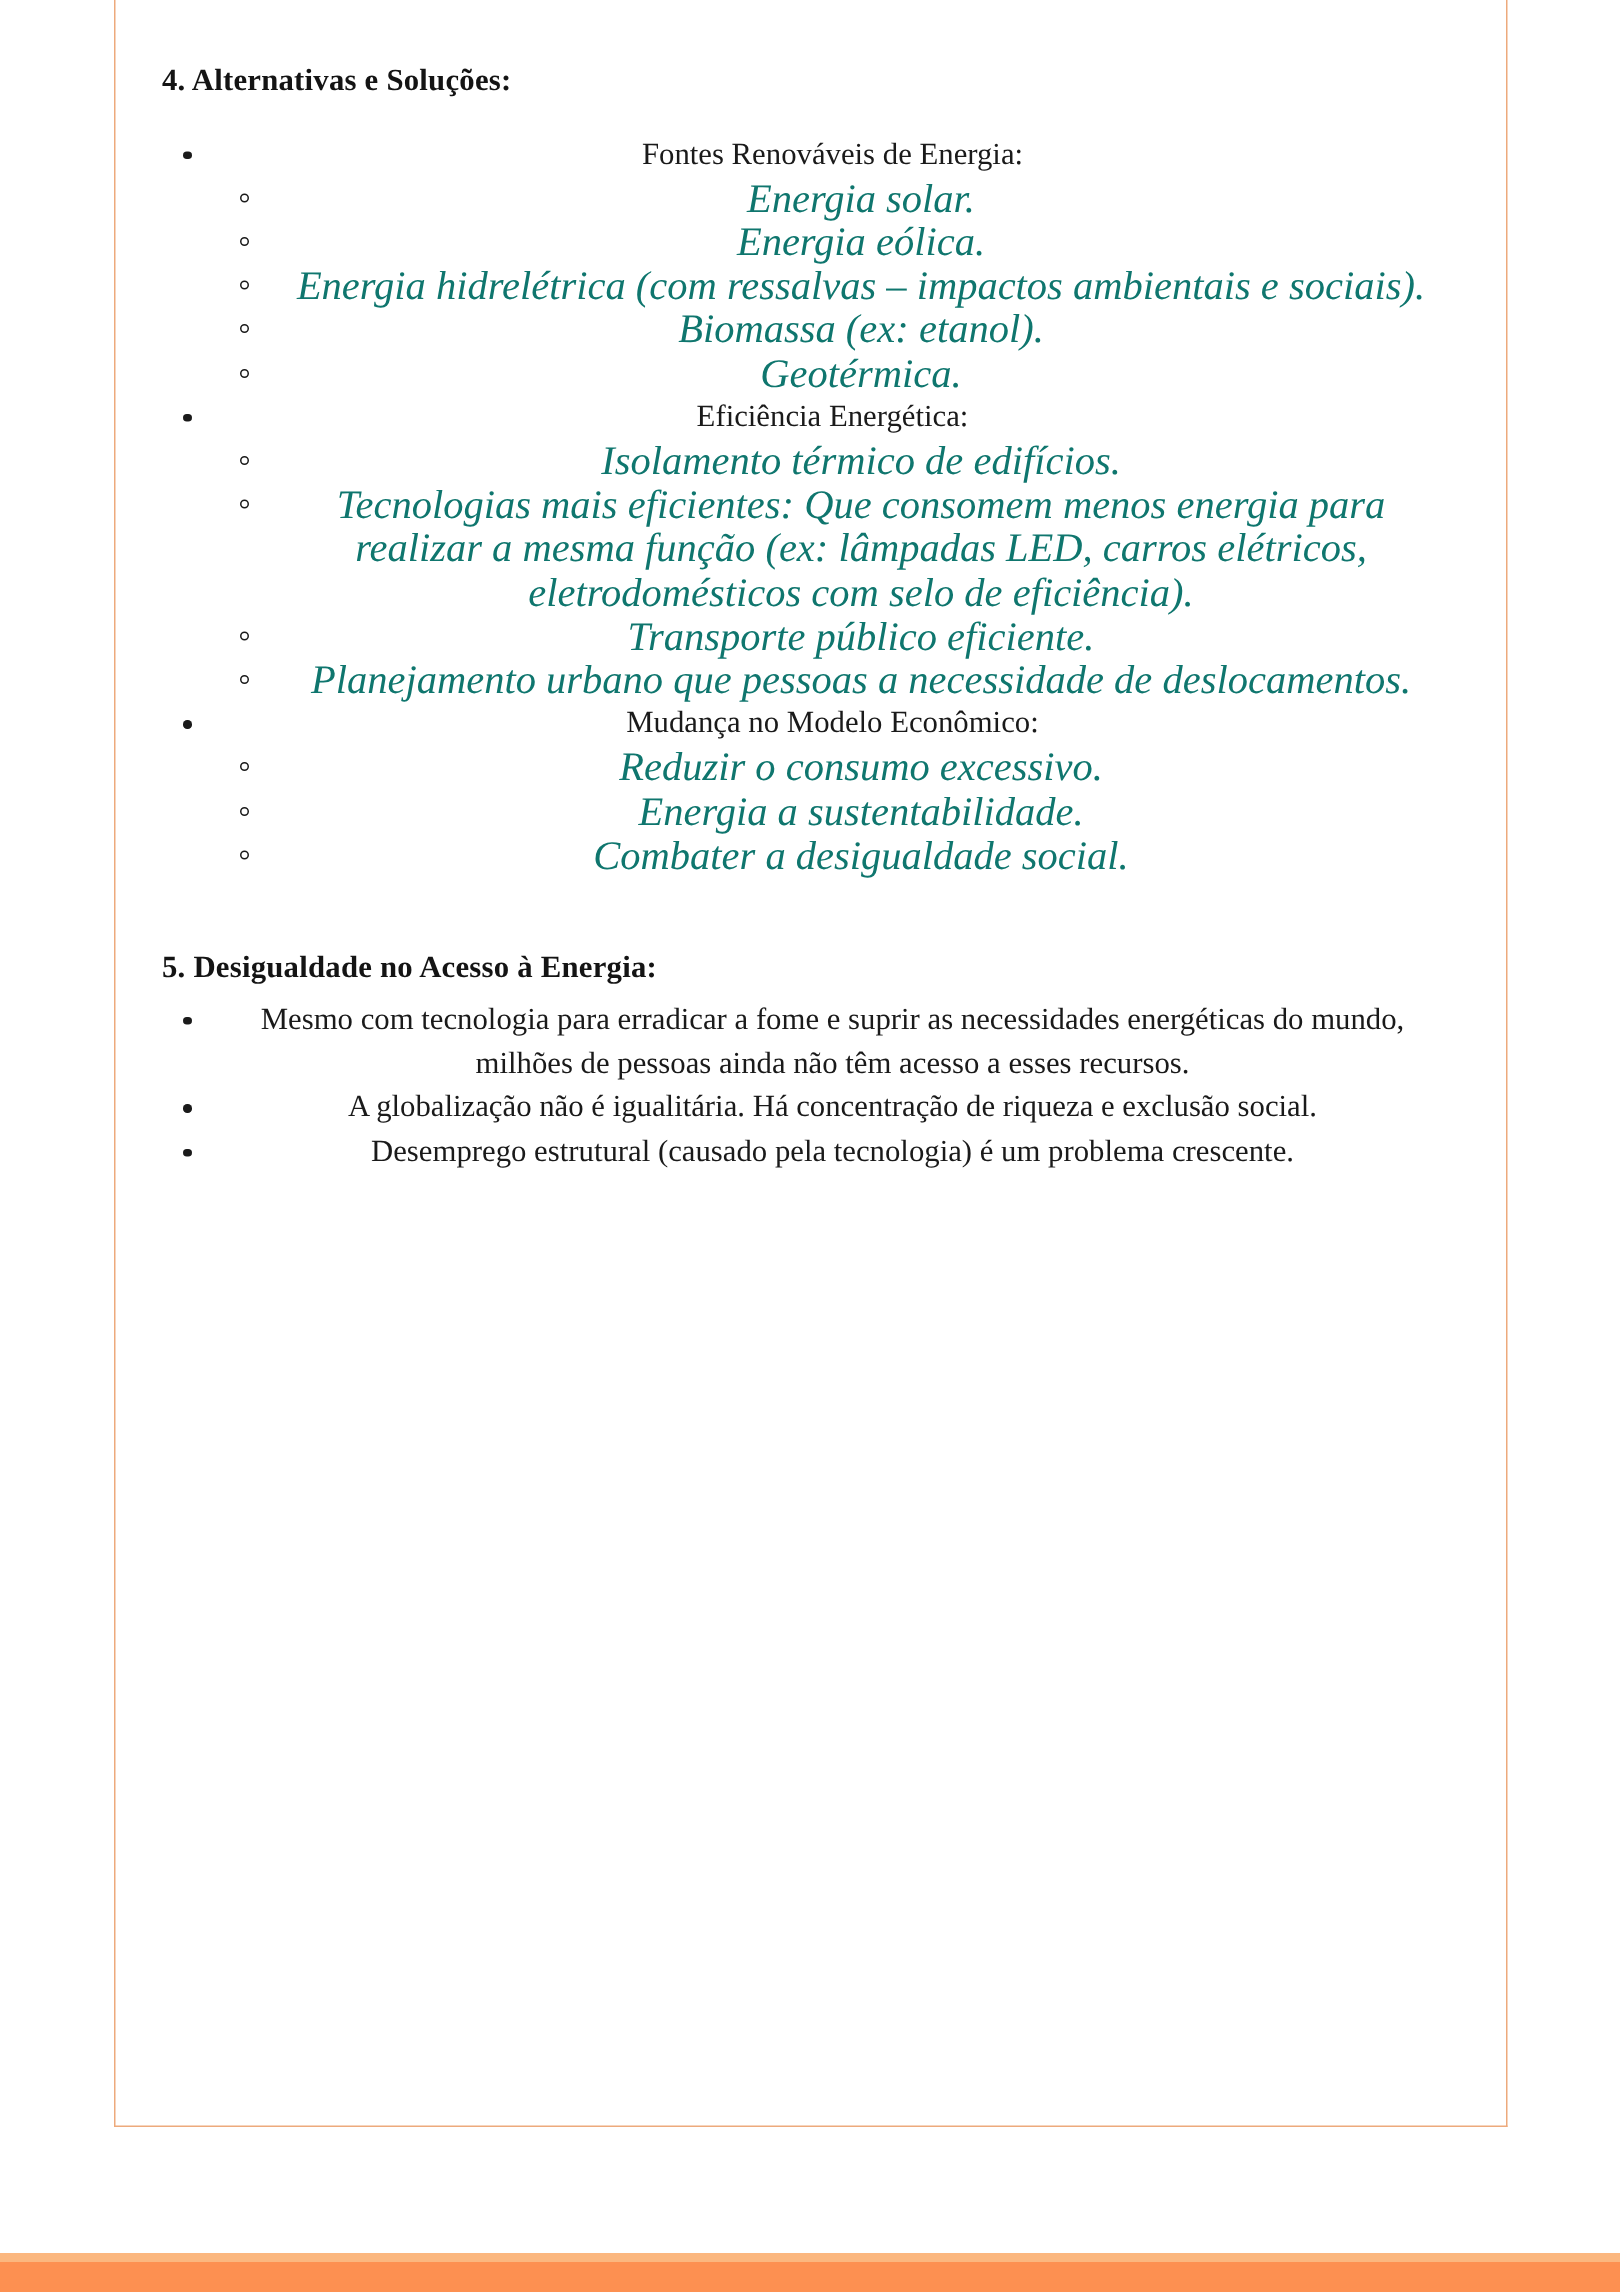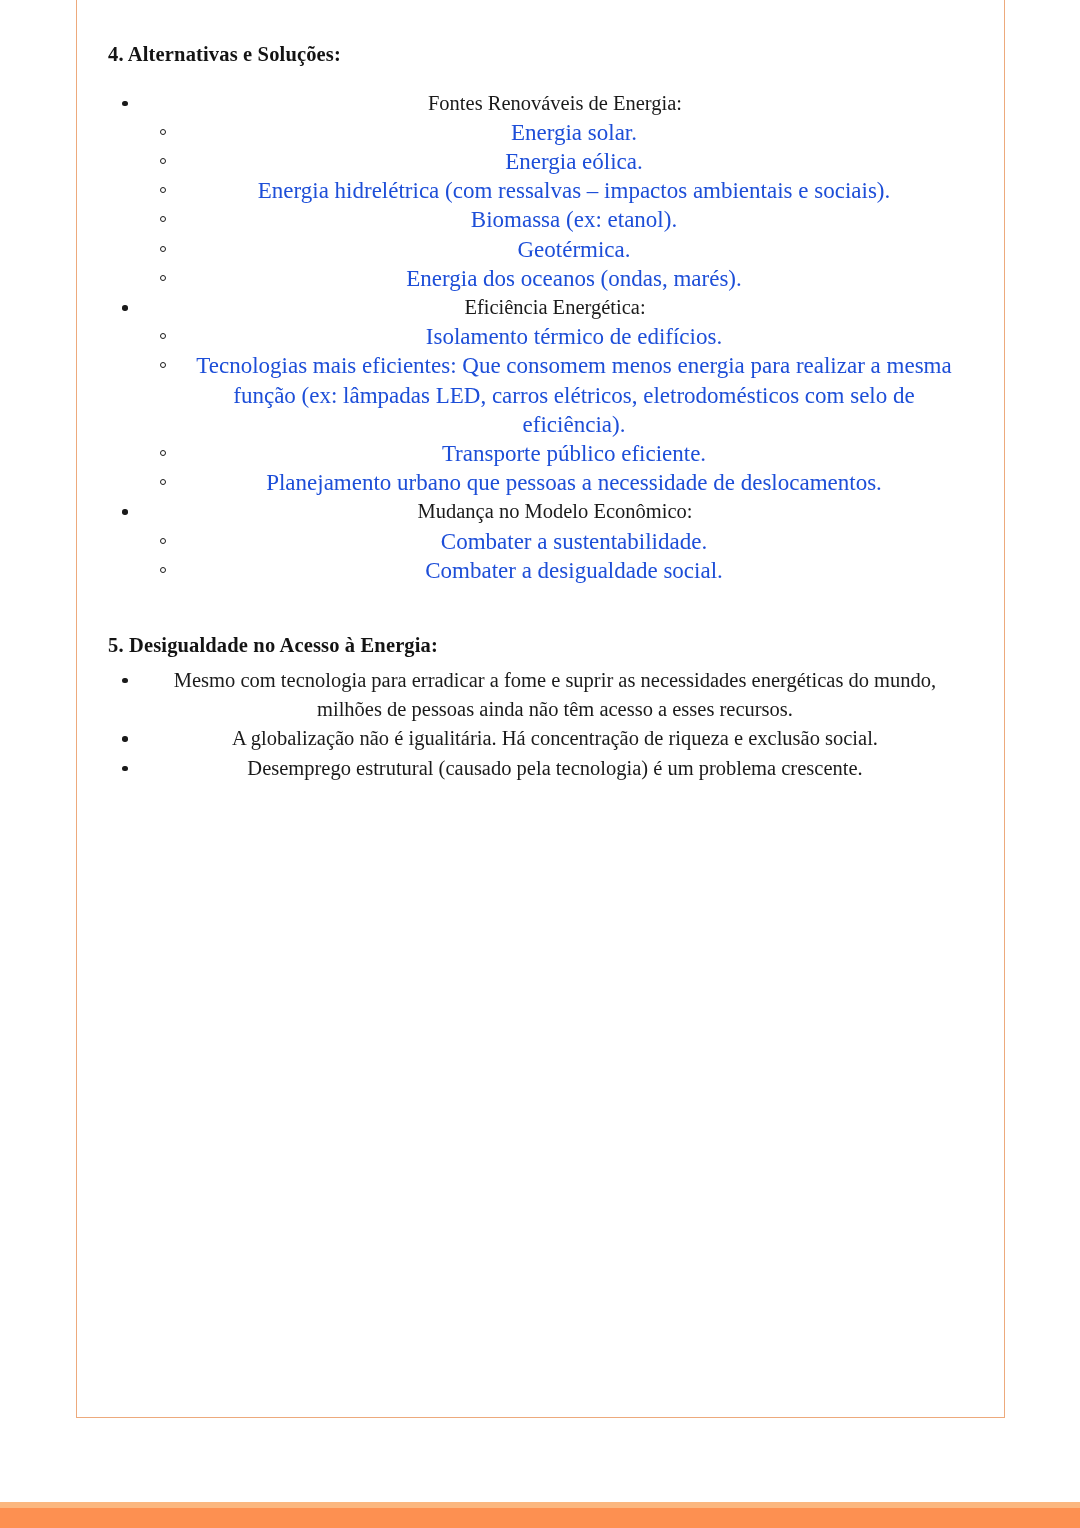--- a/index.html
+++ b/index.html
@@ -80,23 +80,24 @@
   }
 
   
   ul.level2 {
     margin: 0;
     padding: 0;
   }
   ul.level2 > li.l2 {
     position: relative;
     padding-left: 38px;
-    font-size: 23px;
+    font-size: 27px;
     line-height: 29.2px;
-    color: #1d4ed8;
+    color: #0f766e;
+    font-style: italic;
   }
   ul.level2 > li.l2 > .circle {
     position: absolute;
     left: 18px;
     top: 11px;
     width: 6px;
     height: 6px;
     border: 1.3px solid #1a1a1a;
     border-radius: 50%;
     box-sizing: border-box;
@@ -156,24 +157,20 @@
           <span class="item-text">Energia hidrelétrica (com ressalvas – impactos ambientais e sociais).</span>
         </li>
         <li class="l2">
           <span class="circle"></span>
           <span class="item-text">Biomassa (ex: etanol).</span>
         </li>
         <li class="l2">
           <span class="circle"></span>
           <span class="item-text">Geotérmica.</span>
         </li>
-        <li class="l2">
-          <span class="circle"></span>
-          <span class="item-text">Energia dos oceanos (ondas, marés).</span>
-        </li>
       </ul>
     </li>
 
     <li class="l1">
       <span class="disc"></span>
       <span class="item-text">Eficiência Energética:</span>
       <ul class="level2">
         <li class="l2">
           <span class="circle"></span>
           <span class="item-text">Isolamento térmico de edifícios.</span>
@@ -192,21 +189,25 @@
         </li>
       </ul>
     </li>
 
     <li class="l1">
       <span class="disc"></span>
       <span class="item-text">Mudança no Modelo Econômico:</span>
       <ul class="level2">
         <li class="l2">
           <span class="circle"></span>
-          <span class="item-text">Combater a sustentabilidade.</span>
+          <span class="item-text">Reduzir o consumo excessivo.</span>
+        </li>
+        <li class="l2">
+          <span class="circle"></span>
+          <span class="item-text">Energia a sustentabilidade.</span>
         </li>
         <li class="l2">
           <span class="circle"></span>
           <span class="item-text">Combater a desigualdade social.</span>
         </li>
       </ul>
     </li>
 
   </ul>
 

